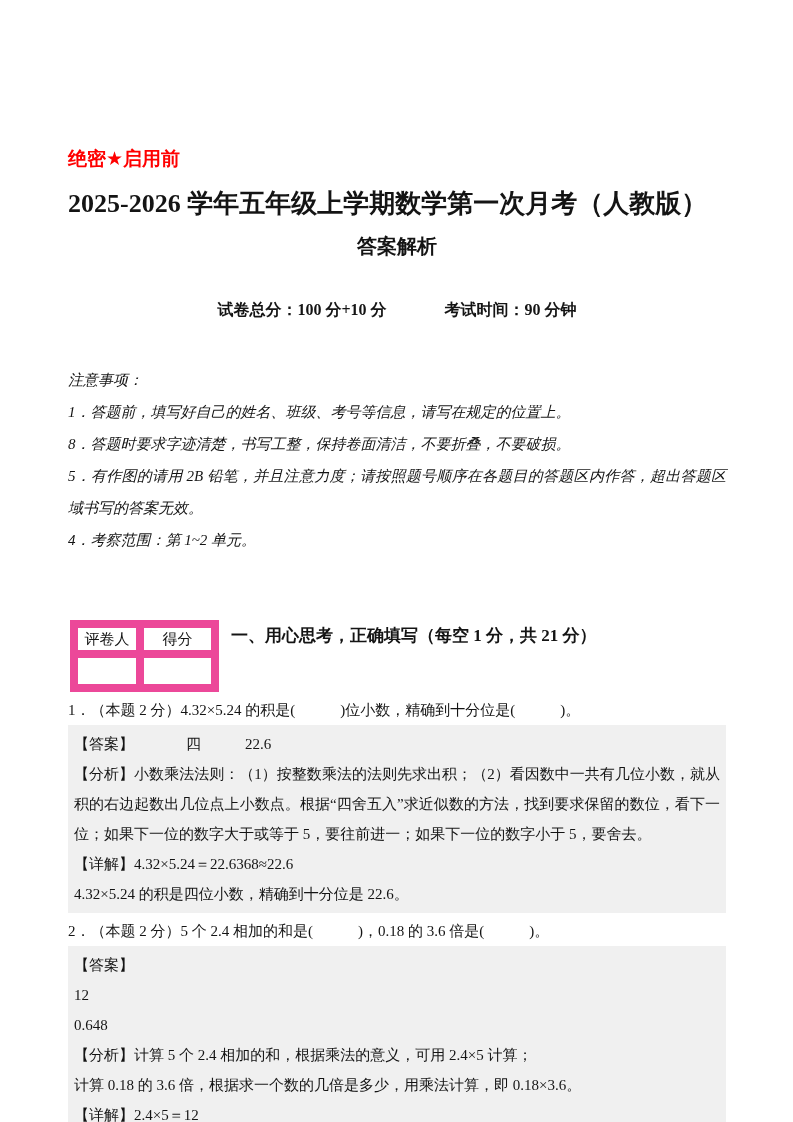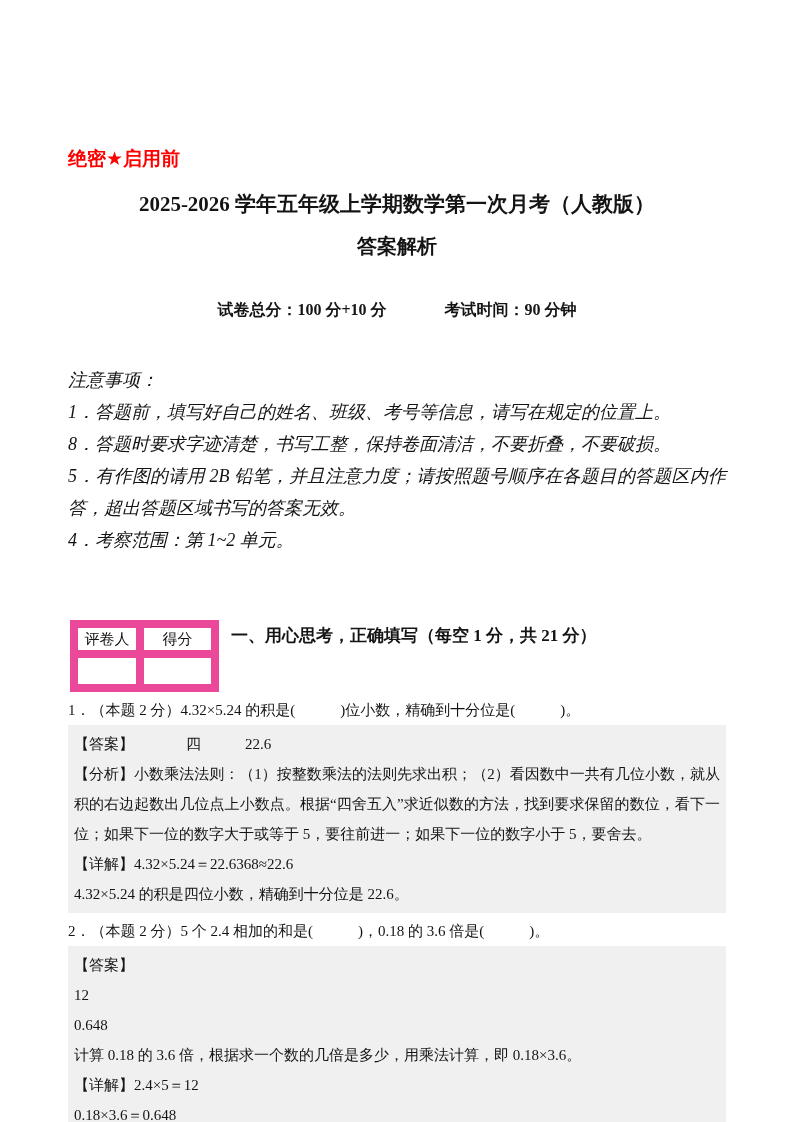--- a/index.html
+++ b/index.html
@@ -16,43 +16,43 @@
   }
   .classification {
     font-family: "Liberation Sans", "DejaVu Sans", sans-serif;
     color: #ff0000;
     font-weight: bold;
     font-size: 19px;
     line-height: 23px;
     margin: 0 0 21px 0;
   }
   .title {
-    text-align: center;
+    text-align: left;
     font-weight: bold;
-    font-size: 21px;
+    font-size: 26px;
     line-height: 26px;
     margin: 0 0 17px 0;
   }
   .subtitle {
     text-align: center;
     font-weight: bold;
     font-size: 20px;
     line-height: 24px;
     margin: 0 0 13px 0;
   }
   .exam-info {
     text-align: center;
     font-weight: bold;
     font-size: 16px;
     line-height: 20px;
     margin: 0 0 11px 0;
   }
   .info-gap { display: inline-block; width: 58px; }
   .notice {
-    font-size: 18px;
+    font-size: 15px;
     line-height: 32px;
     font-style: italic; 
   }
   .notice p { margin: 0; text-align: justify; }
   .score-row {
     display: flex;
     align-items: center;
     margin-top: 20px;
   }
   table.score-table {
@@ -142,18 +142,19 @@
     <p>【详解】4.32×5.24＝22.6368≈22.6</p>
     <p>4.32×5.24 的积是四位小数，精确到十分位是 22.6。</p>
   </div>
 
   <p class="stem">2．（本题 2 分）5 个 2.4 相加的和是(　　　)，0.18 的 3.6 倍是(　　　)。</p>
 
   <div class="answer-block">
     <p>【答案】</p>
     <p>12</p>
     <p>0.648</p>
+    <p>【分析】计算 5 个 2.4 相加的和，根据乘法的意义，可用 2.4×5 计算；</p>
     <p>计算 0.18 的 3.6 倍，根据求一个数的几倍是多少，用乘法计算，即 0.18×3.6。</p>
     <p>【详解】2.4×5＝12</p>
     <p>0.18×3.6＝0.648</p>
   </div>
 
 </div>
 
 </body></html>

